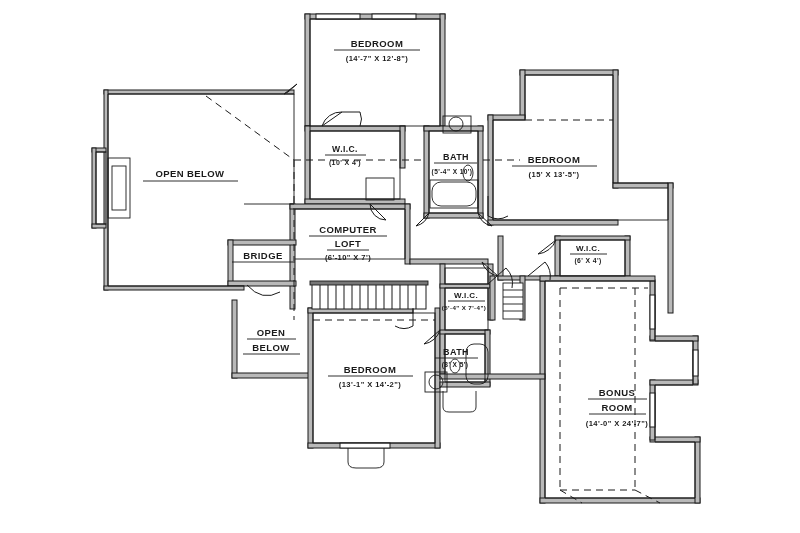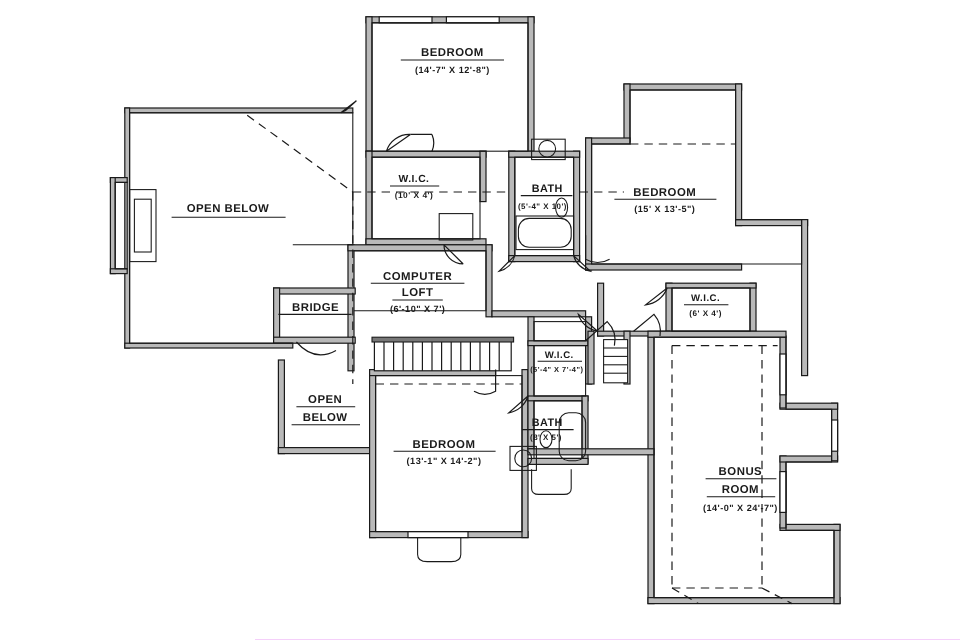--- a/index.html
+++ b/index.html
@@ -1,17 +1,17 @@
 <!DOCTYPE html>
 <html><head>
 <meta charset="utf-8">
 <style>
   html,body{margin:0;padding:0;background:#ffffff;}
   body{width:800px;height:533px;overflow:hidden;font-family:"Liberation Sans",sans-serif;}
-  #plan{position:relative;width:800px;height:533px;background:#d946ef;}
+  #plan{position:relative;width:800px;height:533px;background:#22c55e;}
   svg{display:block;}
   .lbl{font-family:"Liberation Sans",sans-serif;fill:#1a1a1a;text-anchor:middle;letter-spacing:.4px;}
   .rn{font-size:9.5px;font-weight:700;}
   .rd{font-size:7.6px;font-weight:700;}
   .uline{stroke:#1a1a1a;stroke-width:.9;}
 </style>
 </head>
 <body>
 
 <div id="plan">

